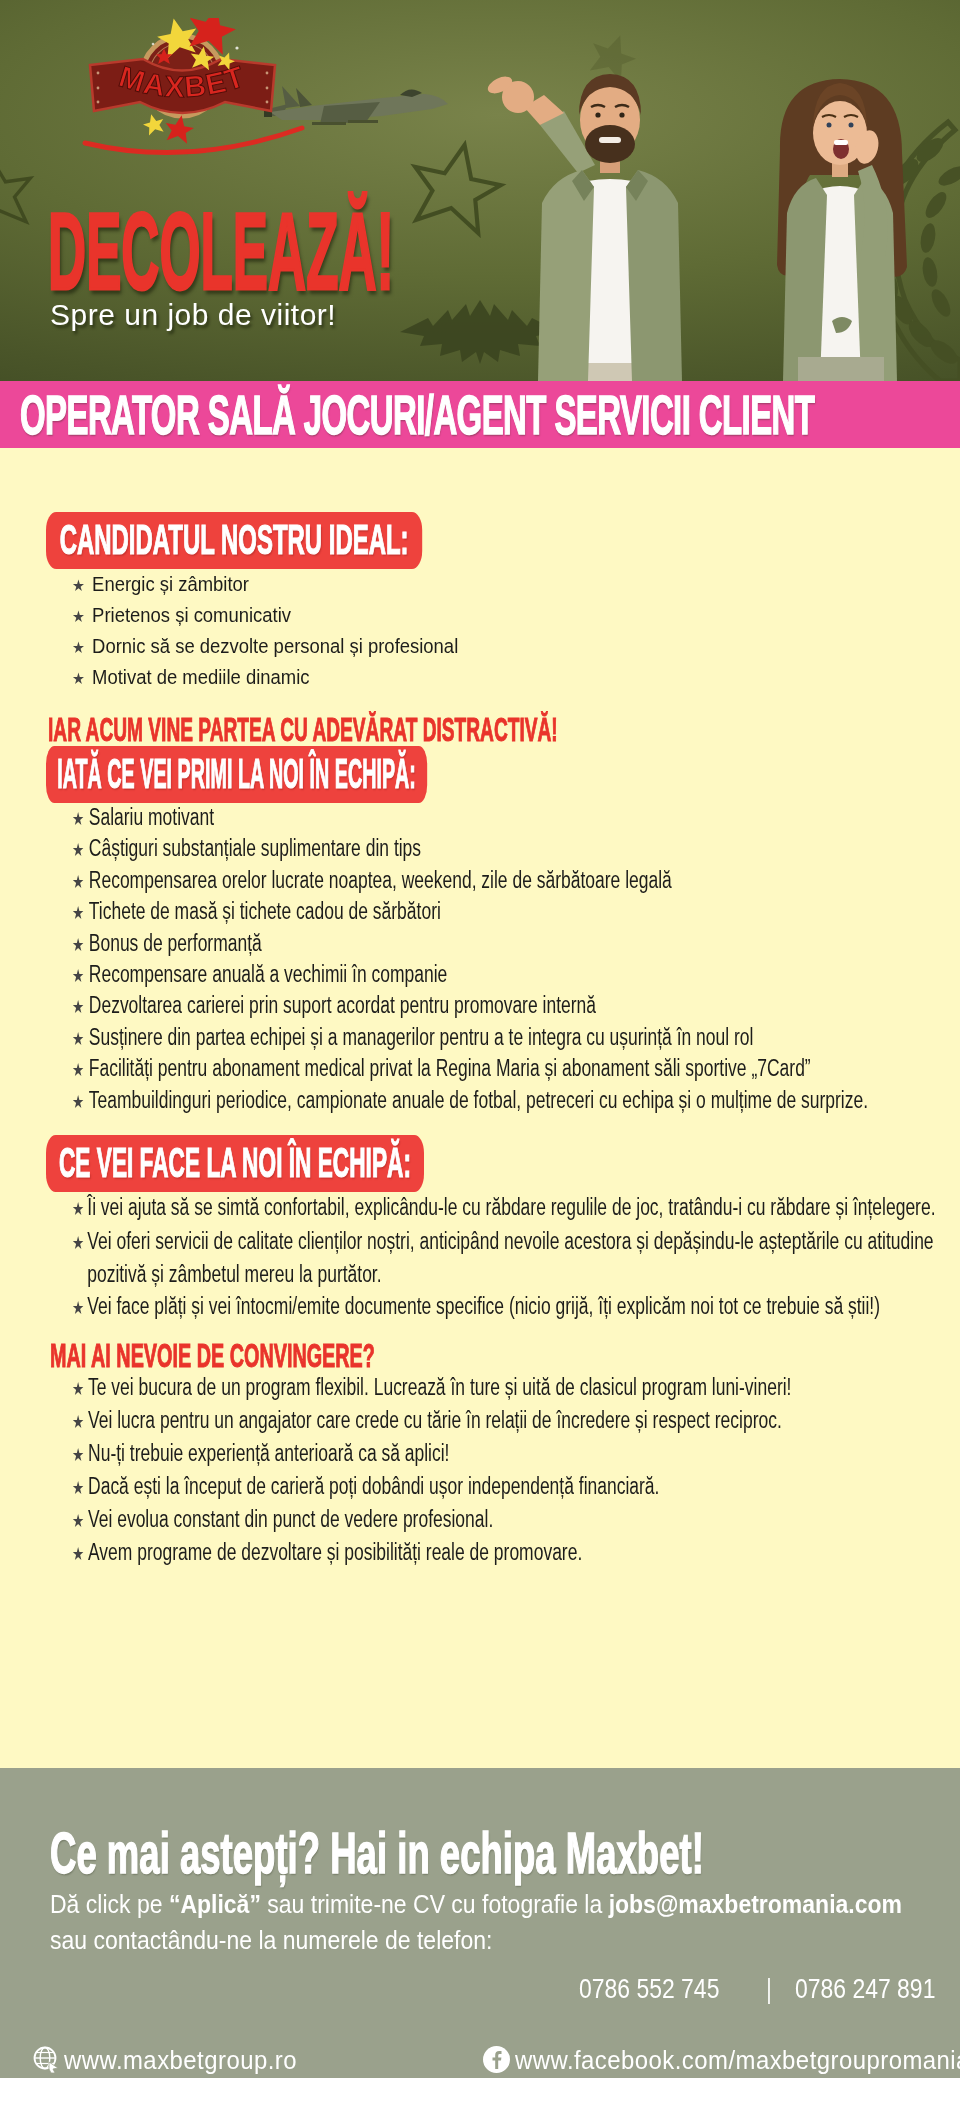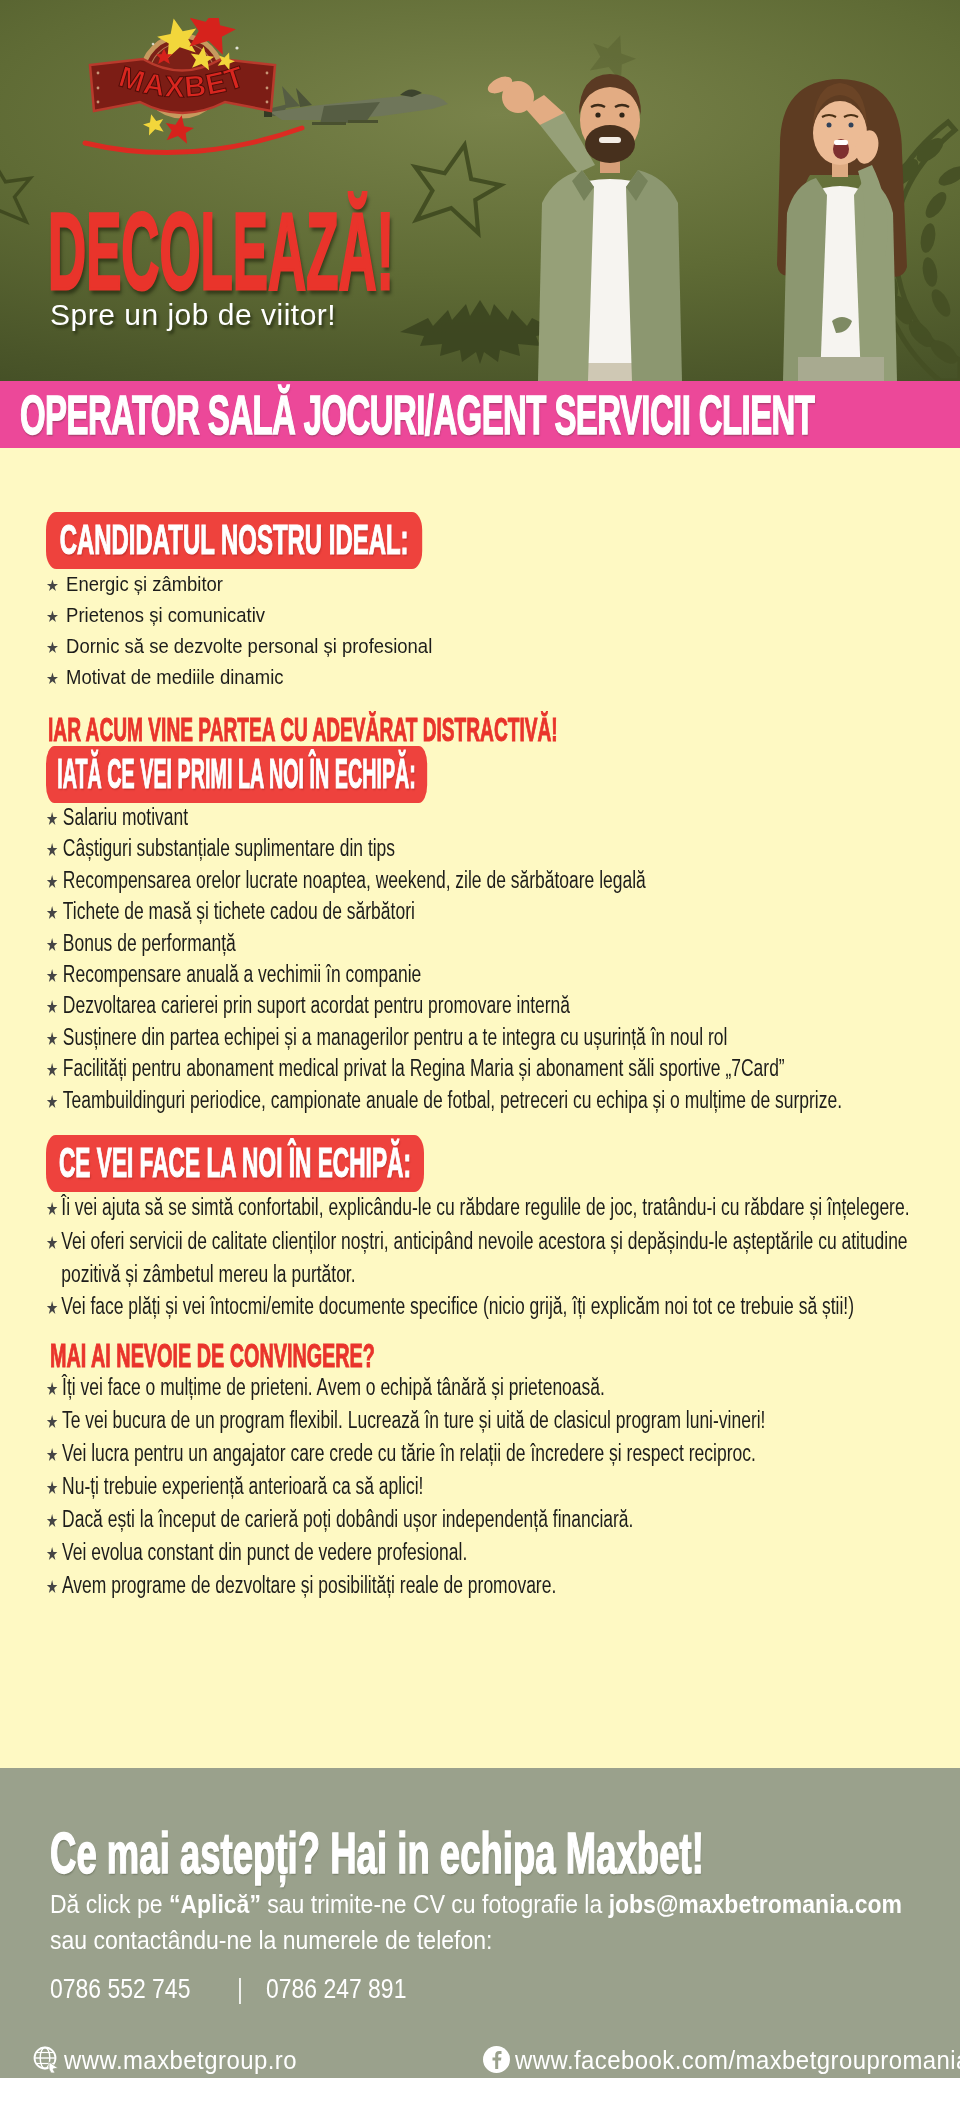--- a/index.html
+++ b/index.html
@@ -36,42 +36,42 @@
     text-shadow:2px 2px 2px rgba(120,20,15,.3);}
   .badge-row{margin-left:46px;}
   .b1{margin-top:64px;} .b1 .badge{transform:scaleX(.57);}
   .b2{} .b2 .badge{transform:scaleX(.47);}
   .b3{margin-top:18px;} .b3 .badge{transform:scaleX(.54);}
   .red-head-row{white-space:nowrap;}
   .red-head{display:inline-block;color:#e9342b;font-weight:bold;font-size:33px;line-height:33px;
     -webkit-text-stroke:1px #e9342b;white-space:nowrap;transform-origin:0 50%;}
   .intro-row{margin:20px 0 0 48px;} .intro-row .red-head{transform:scaleX(.58);}
   .convince-row{margin:14px 0 0 50px;} .convince-row .red-head{transform:scaleX(.6);}
-  ul.star-list{margin:0;padding:0 0 0 46px;list-style:none;}
+  ul.star-list{margin:0;padding:0 0 0 72px;list-style:none;}
   ul.star-list li{margin:0;padding:0;}
   .star{color:#454545;margin-right:8px;font-size:.78em;}
   .li-inner{display:inline-block;transform-origin:0 50%;white-space:nowrap;}
   .list-ideal{margin-top:32px;} .list-ideal li{line-height:29px;} .list-ideal .li-inner{font-size:20.5px;transform:scaleX(.9);}
   .list-benefits{margin-top:28px;} .list-benefits li{line-height:29.4px;} .list-benefits .li-inner{font-size:23px;transform:scaleX(.76);} .list-benefits .star{margin-right:6px;}
   .list-tasks{margin-top:28px;} .list-tasks li{line-height:31.7px;}
   .list-tasks .li-inner{display:block;width:1130px;font-size:23px;transform:scaleX(.76);transform-origin:0 0;
     white-space:normal;padding-left:20px;text-indent:-20px;} .list-tasks .star{margin-right:4px;}
   .list-convince{margin-top:18px;} .list-convince li{line-height:30px;} .list-convince .li-inner{font-size:23px;transform:scaleX(.76);} .list-convince .star{margin-right:5px;}
 
   
   .footer{width:960px;height:310px;background:#9aa18c;box-sizing:border-box;
     padding:58px 0 0 50px;color:#fff;overflow:hidden;}
   .footer-heading{font-size:58px;line-height:54px;font-weight:bold;white-space:nowrap;
     -webkit-text-stroke:1.5px #fff;transform:scaleX(.63);transform-origin:0 50%;display:inline-block;
     text-shadow:1px 2px 2px rgba(40,45,25,.3);}
   .footer-cta{margin-top:6px;}
   .cta-line{font-size:25px;line-height:36px;white-space:nowrap;display:block;}
   .cta-line>span{display:inline-block;transform:scaleX(.92);transform-origin:0 50%;white-space:nowrap;}
   .cta-bold{font-weight:bold;}
-  .phones{margin-top:16px;font-size:27px;white-space:nowrap;}
+  .phones{margin-top:16px;font-size:27px;white-space:nowrap;text-align:right;}
   .phones>span{display:inline-block;transform:scaleX(.85);transform-origin:0 50%;}
   .phone-sep{margin:0 22px;opacity:.9;}
   .links-row{margin-top:40px;margin-left:-18px;display:flex;align-items:center;}
   .link-group{display:flex;align-items:flex-start;}
   .link-group svg{flex:0 0 auto;}
   .link-text{font-size:26px;letter-spacing:.5px;display:inline-block;transform:scaleX(.92);transform-origin:0 50%;white-space:nowrap;margin-left:4px;}
   .fb-group{margin-left:165px;}
 </style>
 </head>
 <body>
@@ -277,21 +277,20 @@
         <li>
           <span class="li-inner"><span class="star">★</span><span class="li-text">Vei face plăți și vei întocmi/emite documente specifice (nicio grijă, îți explicăm noi tot ce trebuie să știi!)</span></span>
         </li>
       </ul>
 
     <div class="red-head-row convince-row">
       <span class="red-head">MAI AI NEVOIE DE CONVINGERE?</span>
     </div>
     <ul class="star-list list-convince">
 
-        <li><span class="li-inner"><span class="star">★</span><span class="li-text">Îți vei face o mulțime de prieteni. Avem o echipă tânără și prietenoasă.</span></span></li>
 
         <li><span class="li-inner"><span class="star">★</span><span class="li-text">Te vei bucura de un program flexibil. Lucrează în ture și uită de clasicul program luni-vineri!</span></span></li>
 
         <li><span class="li-inner"><span class="star">★</span><span class="li-text">Vei lucra pentru un angajator care crede cu tărie în relații de încredere și respect reciproc.</span></span></li>
 
         <li><span class="li-inner"><span class="star">★</span><span class="li-text">Nu-ți trebuie experiență anterioară ca să aplici!</span></span></li>
 
         <li><span class="li-inner"><span class="star">★</span><span class="li-text">Dacă ești la început de carieră poți dobândi ușor independență financiară.</span></span></li>
 
         <li><span class="li-inner"><span class="star">★</span><span class="li-text">Vei evolua constant din punct de vedere profesional.</span></span></li>

